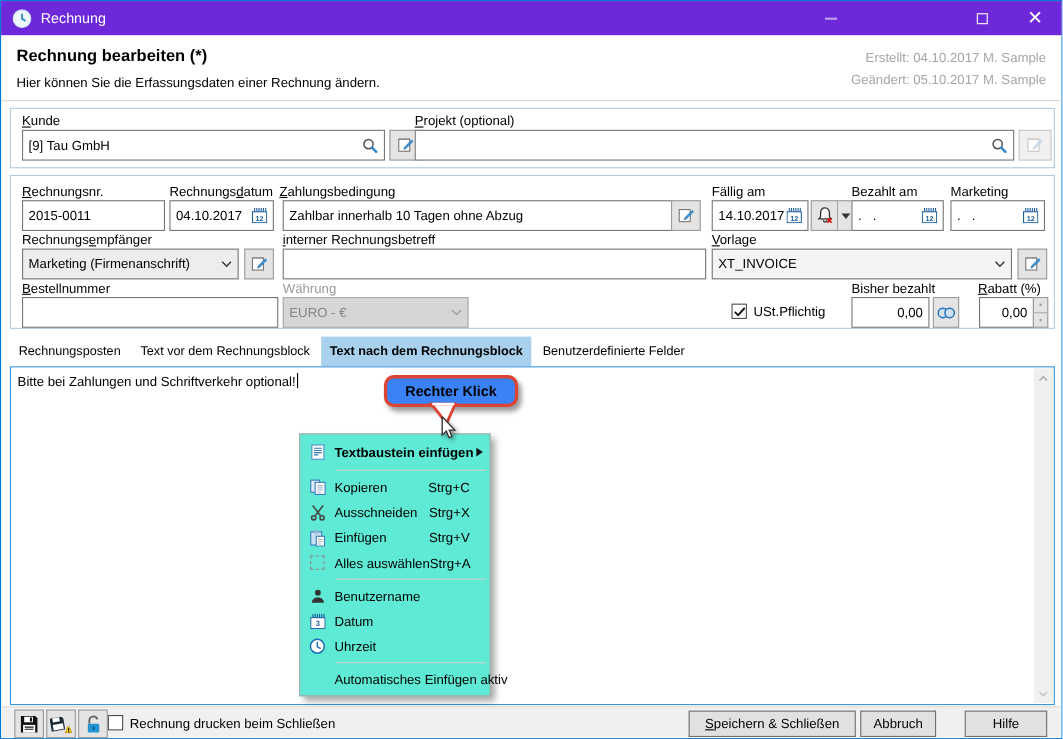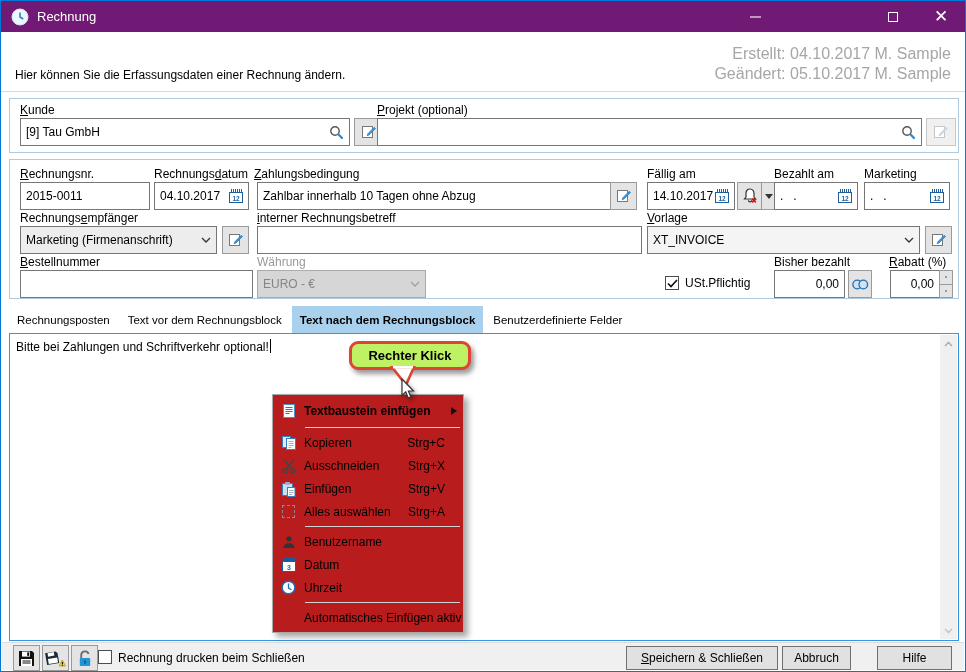--- a/index.html
+++ b/index.html
@@ -1,32 +1,32 @@
 <!DOCTYPE html>
 <html><head>
 <meta charset="utf-8">
 <style>
   *{margin:0;padding:0;box-sizing:border-box}
   html,body{width:966px;height:672px}
   body{font-family:"Liberation Sans","DejaVu Sans",sans-serif;font-size:12px;color:#000;background:#fff;position:relative;overflow:hidden}
   .window{position:absolute;inset:0;border:1px solid #0078d7;background:#fff}
   
-  .titlebar{position:absolute;left:0;top:0;right:0;height:31px;background:#701a75;display:flex;align-items:center}
+  .titlebar{position:absolute;left:0;top:0;right:0;height:31px;background:#6d28d9;display:flex;align-items:center}
   .titlebar .appicon{position:absolute;left:10px;top:7px;width:18px;height:18px}
   .titlebar .wtitle{position:absolute;left:36px;top:8px;color:#fff;font-size:13px}
   .wc{position:absolute;top:0;height:31px;display:grid;place-items:center;color:#fff}
   .wc-min{left:732px;width:44px}
   .wc-max{left:870px;width:44px}
   .wc-close{left:918px;width:44px;font-size:17px}
   .dash{width:11px;height:2px;background:rgba(255,255,255,.55)}
   .maxbox{width:10px;height:10px;border:1.5px solid #fff}
   
   .pgtitle{position:absolute;left:14px;top:41px;font-size:15px;font-weight:bold}
   .pgsub{position:absolute;left:14px;top:67px;font-size:12px}
-  .meta{position:absolute;right:14px;text-align:right;color:#a6a6a6;font-size:16px}
+  .meta{position:absolute;right:14px;text-align:right;color:#a6a6a6;font-size:12px}
   .meta1{top:44px}.meta2{top:64px}
   .hline{position:absolute;left:0;right:0;top:90px;border-top:1px solid #d9d9d9}
   
   .group{position:absolute;border:1px solid #b0cbde;background:#fff}
   .g1{left:8px;top:97px;width:950px;height:55px}
   .g2{left:8px;top:158px;width:950px;height:140px}
   .lbl{position:absolute;font-size:12px;white-space:nowrap}
   .lbl.dis{color:#9a9a9a}
   .accel{text-decoration:underline}
   .inp{position:absolute;height:28px;border:1px solid #767676;background:#fff;display:flex;align-items:center;padding:0 5px;font-size:12px}
@@ -53,25 +53,25 @@
   .tab{height:27px;display:flex;align-items:center;padding:0 8px;margin-right:2px;font-size:11.5px;white-space:nowrap}
   .tab.active{background:#a9d1ee;font-weight:bold}
   
   .editor{position:absolute;left:8px;top:332px;width:950px;height:308px;border:1px solid #3a94dd;background:#fff}
   .editor .txt{position:absolute;left:6px;top:5px;font-size:12px}
   .caret{display:inline-block;width:1px;height:14px;background:#000;vertical-align:-2px;margin-left:1px}
   .scroll{position:absolute;top:1px;bottom:1px;right:1px;width:17px;background:#f0f0f0}
   .sarr{position:absolute;left:0;width:17px;height:17px;display:grid;place-items:center}
   .sarr.up{top:0}.sarr.down{bottom:0}
   
-  .callout{position:absolute;left:348px;top:340px;width:122px;height:29px;background:#bef264;border:3px solid #dd4433;border-radius:9px;display:grid;place-items:center;font-size:13px;font-weight:bold;box-shadow:3px 4px 5px rgba(0,0,0,.4);z-index:5}
+  .callout{position:absolute;left:348px;top:340px;width:122px;height:29px;background:#3b82f6;border:3px solid #dd4433;border-radius:9px;display:grid;place-items:center;font-size:13px;font-weight:bold;box-shadow:3px 4px 5px rgba(0,0,0,.4);z-index:5}
   .tail{position:absolute;left:383px;top:365px;z-index:6}
   .cursor{position:absolute;left:397px;top:377px;z-index:20;filter:drop-shadow(2px 2px 2px rgba(0,0,0,.4))}
   
-  .menu{position:absolute;left:271px;top:393px;width:192px;background:#b91c1c;border:1px solid #a9a9a9;box-shadow:4px 4px 6px rgba(0,0,0,.35);padding:3px 0;z-index:10}
+  .menu{position:absolute;left:271px;top:393px;width:174px;background:#5eead4;border:1px solid #a9a9a9;box-shadow:4px 4px 6px rgba(0,0,0,.35);padding:3px 0;z-index:10}
   .mi{position:relative;display:flex;align-items:center;height:23px;font-size:12px}
   .mi.first{height:26px;font-weight:bold}
   .mi .mic{width:31px;display:grid;place-items:center;flex:0 0 auto}
   .mi .mlabel{flex:1;white-space:nowrap}
   .mi .mshort{margin-right:18px;white-space:nowrap}
   .mi .sub{position:absolute;right:6px;width:0;height:0;border-top:4px solid transparent;border-bottom:4px solid transparent;border-left:6px solid #111}
   .msep{height:1px;background:#d2d2d2;margin:3px 3px 3px 32px}
   .selall{width:13px;height:13px;border:1px dashed #8a8a8a}
   
   .footer{position:absolute;left:1px;right:1px;bottom:1px;height:28px;background:#f0f0f0;border-top:1px solid #dcdcdc}
@@ -93,20 +93,21 @@
         <div class="dash"></div>
       </div>
     <div class="wc wc-max">
         <div class="maxbox"></div>
       </div>
     <div class="wc wc-close">
         <span>✕</span>
       </div>
   </div>
 
+  <div class="pgtitle">Rechnung bearbeiten (*)</div>
   <div class="pgsub">Hier können Sie die Erfassungsdaten einer Rechnung ändern.</div>
   <div class="meta meta1">Erstellt: 04.10.2017 M. Sample</div>
   <div class="meta meta2">Geändert: 05.10.2017 M. Sample</div>
   <div class="hline"></div>
 
   <div class="group g1">
     <span class="lbl" style="left:10px;top:4px"><span></span><span class="accel">K</span><span>unde</span></span>
     <div class="inp" style="left:10px;top:19px;width:330px">
       <span class="val">[9] Tau GmbH</span>
       <svg class="ic" width="15" height="15" viewBox="0 0 15 15">

